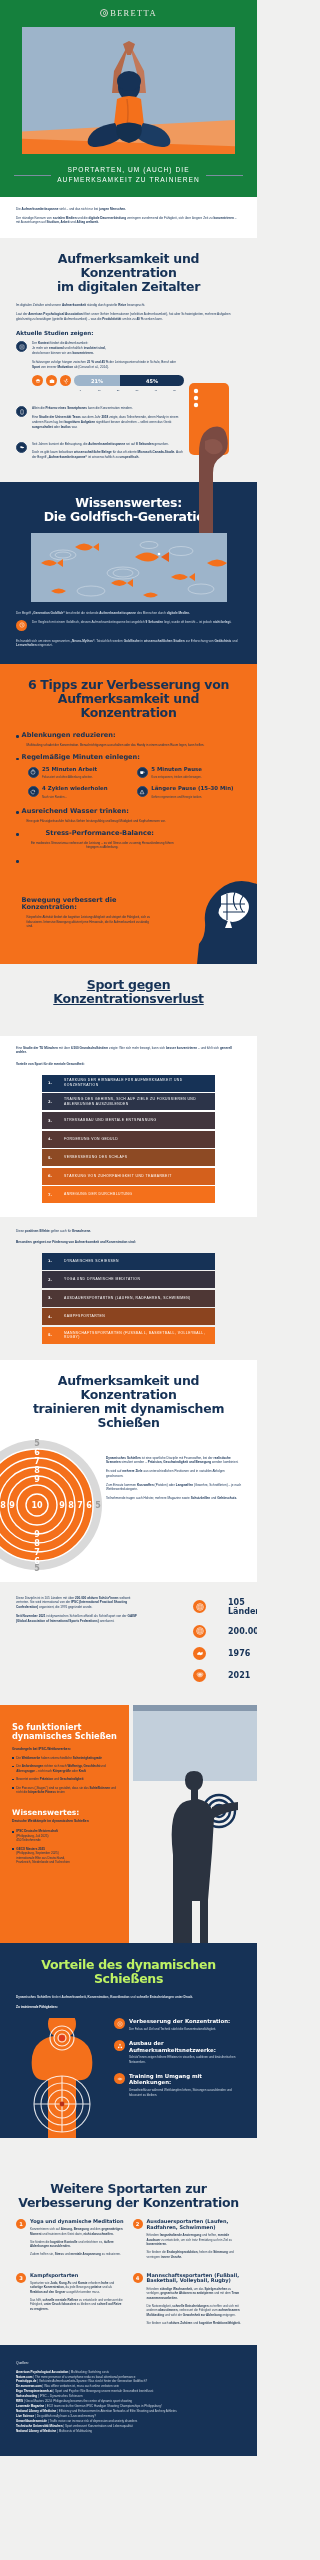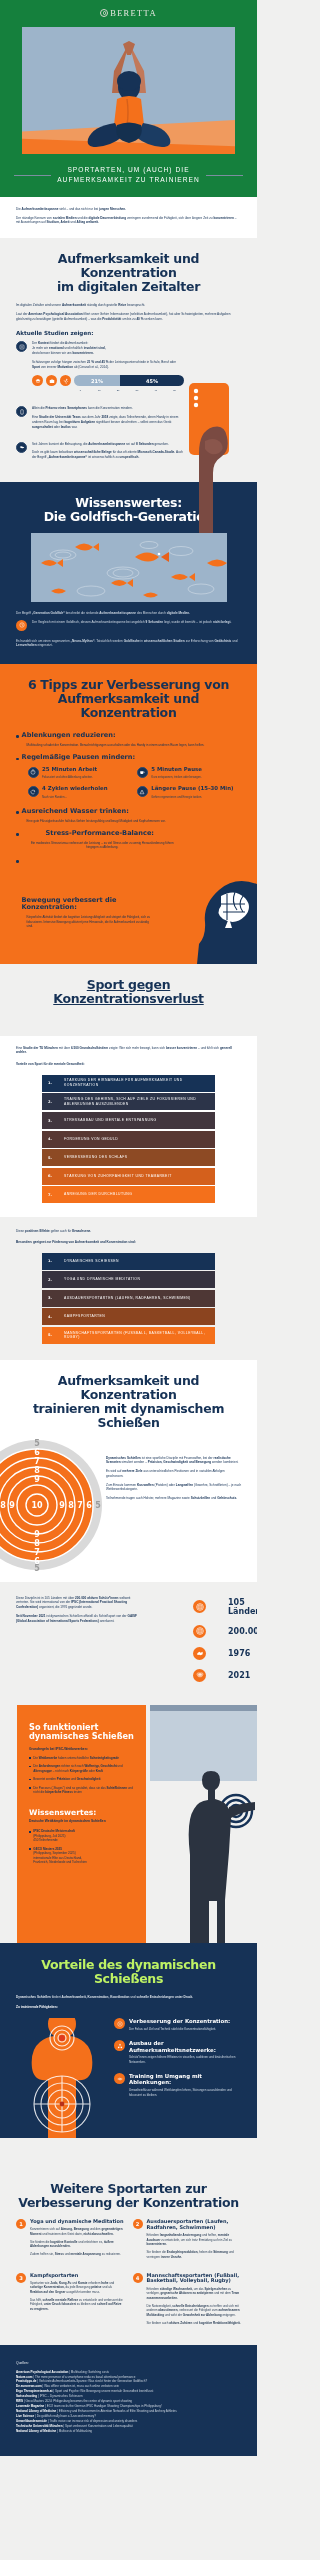--- a/index.html
+++ b/index.html
@@ -390,21 +390,21 @@
       <span class="bullet-dot"></span>
       <div style="flex:1 1 auto;">
         <div class="tip-title">Ablenkungen reduzieren:</div>
         <div class="tip-body" style="padding-left:5px;">Multitasking schadet der Konzentration. Benachrichtigungen ausschalten oder das Handy in einem anderen Raum legen, kann helfen.</div>
       </div>
     </div>
 
     <div class="bullet-item">
       <span class="bullet-dot"></span>
       <div style="flex:1 1 auto;">
-        <div class="tip-title">Regelmäßige Pausen mindern:</div>
+        <div class="tip-title">Regelmäßige Minuten einlegen:</div>
         <div class="pgrid">
           <div class="pcell">
             <span class="ic navyc">
               <svg width="6" height="6" viewBox="0 0 12 12">
                   <circle cx="6" cy="6.5" r="4" fill="none" stroke="#fff" stroke-width="1"></circle>
                   <path d="M6 4v2.5M4.6 1.6h2.8" stroke="#fff" stroke-width="1"></path>
                 </svg>
             </span>
             <div>
                 <div class="lbl">25 Minuten Arbeit</div>
@@ -651,21 +651,21 @@
                 <circle cx="5.5" cy="8" r="2.2"></circle>
                 <circle cx="8.5" cy="8" r="2.2"></circle>
               </g>
             </svg>
         </span>
         <span class="statnum">2021</span>
       </div>
     </div>
   </div>
 
-  <div style="display:flex;padding-left:17px;">
+  <div style="display:flex;">
     <div class="orange" style="width:129px;flex:0 0 auto;padding:18px 12px 16px;">
       <div class="ohead">
         <div>So funktioniert</div>
         <div>dynamisches Schießen</div>
       </div>
       <div class="osub">Grundregeln bei IPSC-Wettbewerben:</div>
 
       <div class="obul">
           <span class="d"></span>
           <span class="x">Die <b>Wettbewerbe</b> haben unterschiedliche <b>Schwierigkeitsgrade</b></span>

